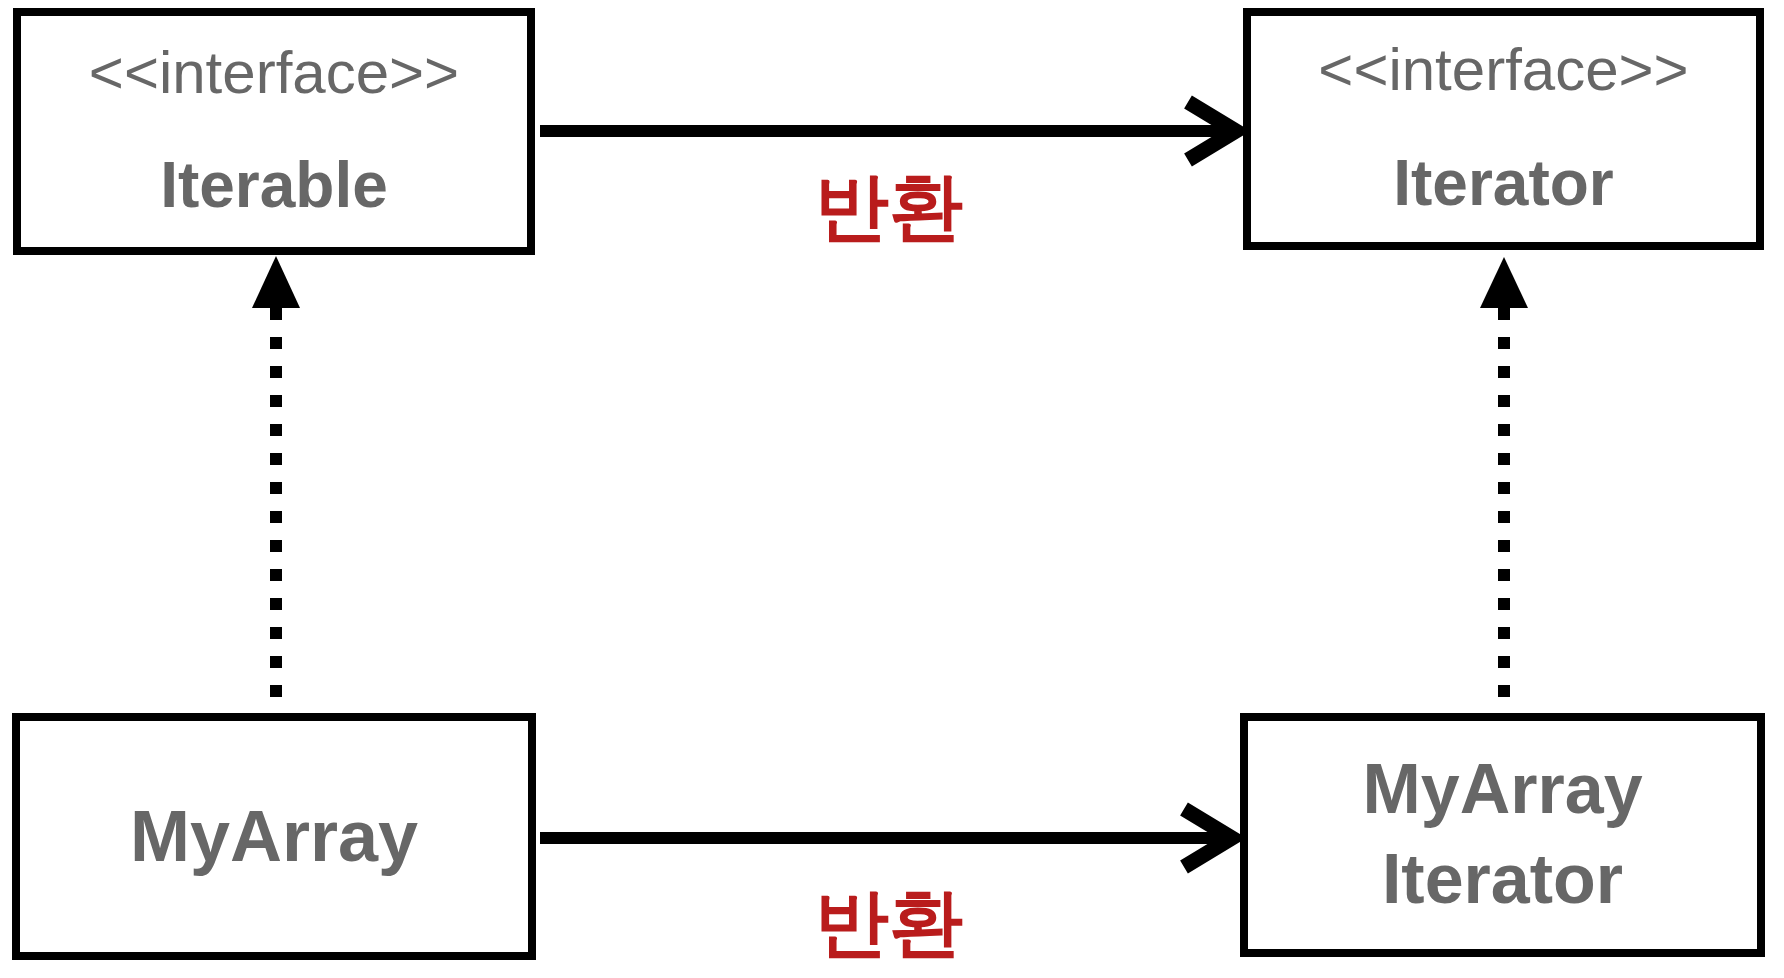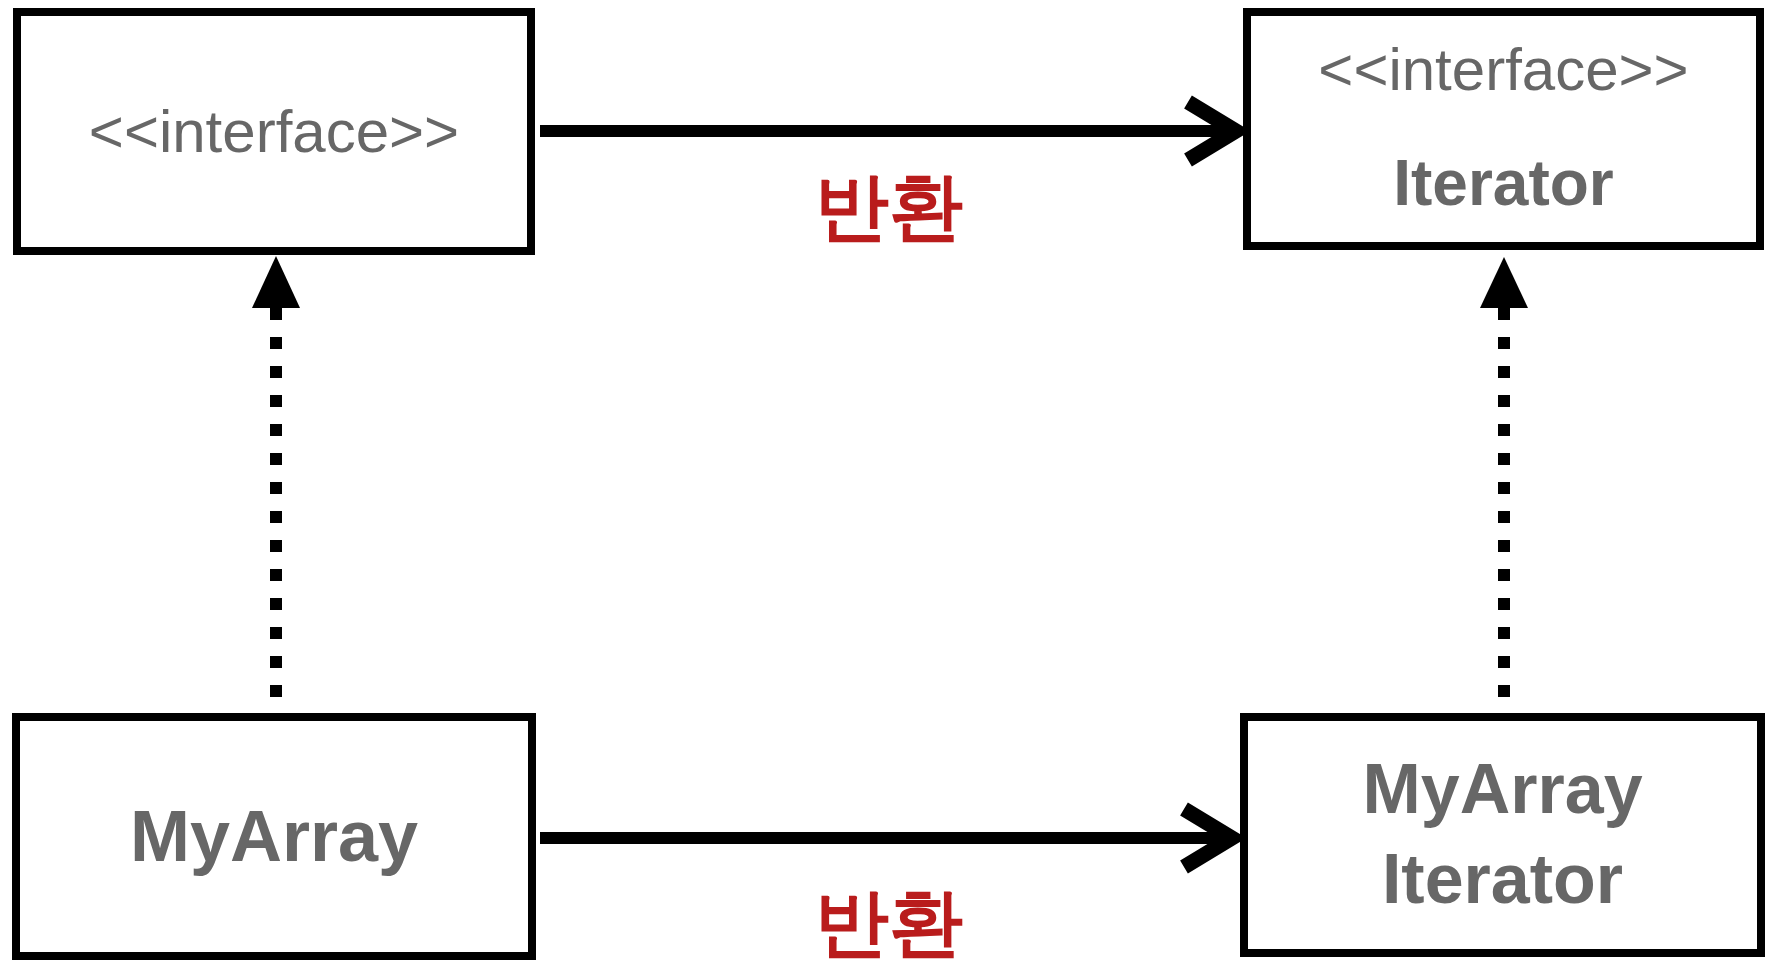--- a/index.html
+++ b/index.html
@@ -91,20 +91,21 @@
     </g>
 
     <g>
       <line x1="1504" y1="308" x2="1504" y2="716" stroke="#000000" stroke-width="12" stroke-dasharray="12 17"></line>
       <polygon points="1480,308 1528,308 1504,257" fill="#000000"></polygon>
     </g>
   </svg>
 
   <div class="box box-iterable">
     <div class="stereotype">&lt;&lt;interface&gt;&gt;</div>
+    <div class="class-name">Iterable</div>
   </div>
 
   <div class="box box-iterator">
     <div class="stereotype">&lt;&lt;interface&gt;&gt;</div>
     <div class="class-name">Iterator</div>
   </div>
 
   <div class="box box-myarray">
     <div class="class-name">MyArray</div>
   </div>

